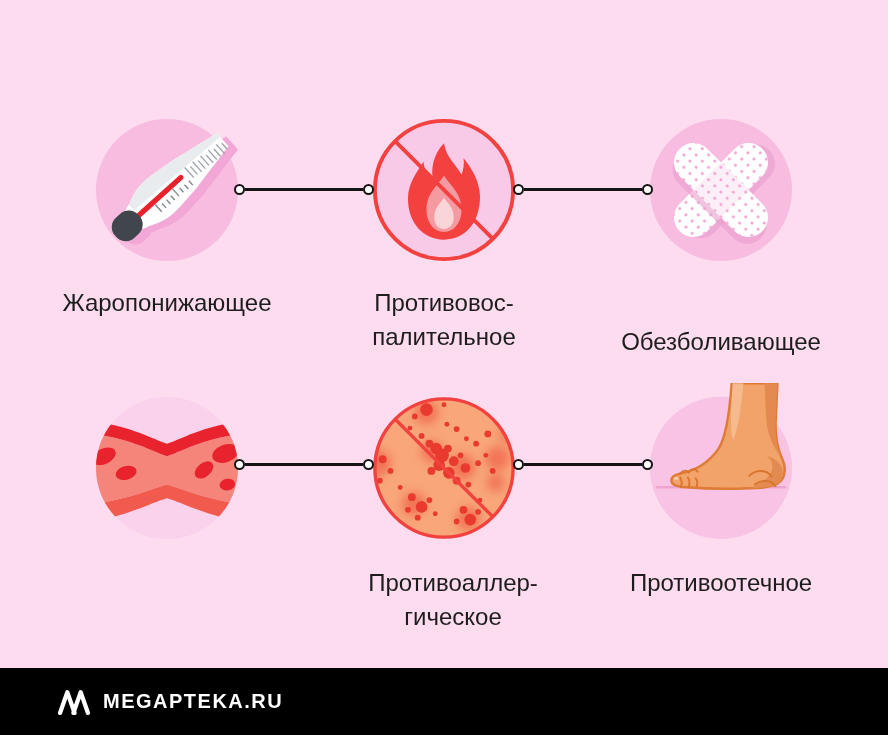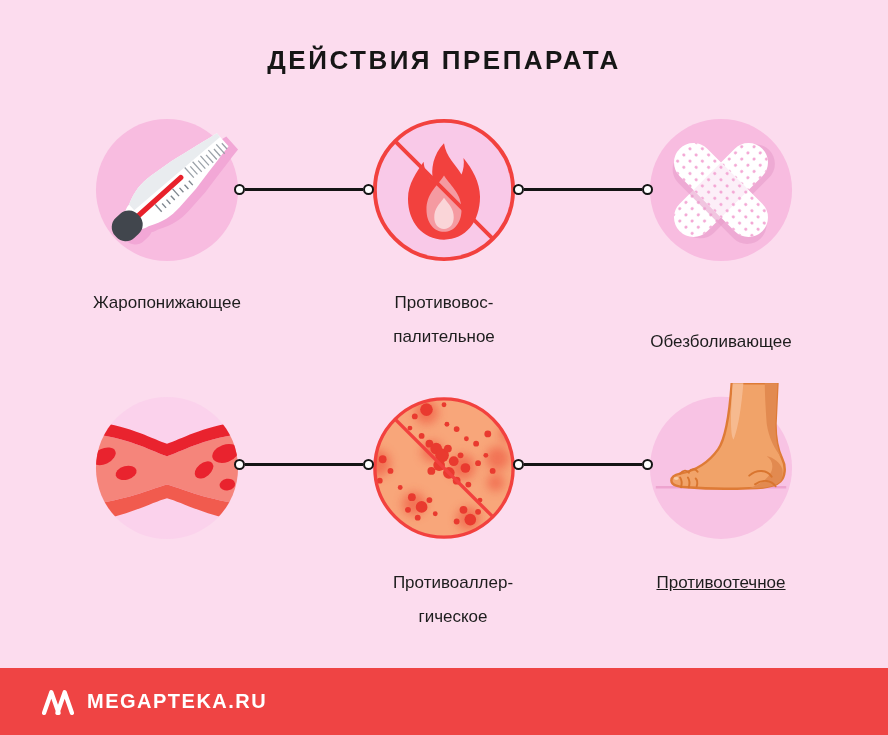--- a/index.html
+++ b/index.html
@@ -10,41 +10,40 @@
   }
   .title{
     position:absolute;top:45px;left:0;width:888px;text-align:center;
     font-size:26px;font-weight:bold;letter-spacing:2.5px;color:#161616;margin:0;
   }
   .icon-wrap{position:absolute;width:146px;height:146px;}
   .icon-wrap svg{display:block;}
   .foot-wrap{position:absolute;width:146px;height:158px;}
   .action-label{
     position:absolute;width:320px;text-align:center;
-    font-size:17px;line-height:34px;color:#1D1D1D;white-space:pre-line;
+    font-size:24px;line-height:34px;color:#1D1D1D;white-space:pre-line;
   }
   .connector{position:absolute;display:flex;align-items:center;height:11px;}
   .connector .dot{
     flex:none;width:11px;height:11px;box-sizing:border-box;
     border:2.5px solid #141414;border-radius:50%;background:#fff;
   }
   .connector .line{flex:1;height:2.5px;background:#141414;}
   .footer{
     position:absolute;left:0;top:668px;width:888px;height:67px;
-    background:#ef4444;display:flex;align-items:center;padding-left:41px;box-sizing:border-box;
+    background:#000000;display:flex;align-items:center;padding-left:57px;box-sizing:border-box;
   }
   .brand{color:#fff;font-size:20px;font-weight:bold;letter-spacing:1.5px;margin-left:12px;}
   .tagline{color:#fff;font-size:21px;font-weight:bold;margin-left:30px;}
 </style>
 </head>
 <body>
 
 <div class="canvas">
 
-  <h1 class="title">ДЕЙСТВИЯ ПРЕПАРАТА</h1>
 
   <div class="icon-wrap" style="left:94px;top:117px;">
     <svg width="146" height="146" viewBox="0 0 150 150">
       <circle cx="75" cy="75" r="73" fill="#F8BCE0"></circle>
       <g transform="rotate(-42 75 75)">
         <g transform="translate(5,9)" fill="#F2A7D6">
           <path d="M22 75 C22 67 28 61 36 60 C50 53 60 52 72 53 L98 56 C120 60 140 64 152 66 L152 84 C140 86 120 90 98 94 L72 97 C60 98 50 97 36 90 C28 89 22 83 22 75 Z"></path>
           <rect x="4" y="61" width="32" height="28" rx="13"></rect>
         </g>
         <path d="M22 75 C22 67 28 61 36 60 C50 53 60 52 72 53 L98 56 C120 60 140 64 152 66 L152 84 C140 86 120 90 98 94 L72 97 C60 98 50 97 36 90 C28 89 22 83 22 75 Z" fill="#FFFFFF"></path>
@@ -245,21 +244,21 @@
     <span class="line"></span>
     <span class="dot"></span>
   </div>
 
   <div class="action-label" style="left:7px;top:286px;">Жаропонижающее</div>
   <div class="action-label" style="left:284px;top:286px;">Противовос-
 палительное</div>
   <div class="action-label" style="left:561px;top:286px;margin-top:39px;">Обезболивающее</div>
   <div class="action-label" style="left:293px;top:566px;">Противоаллер-
 гическое</div>
-  <div class="action-label" style="left:561px;top:566px;text-decoration:underline;">Противоотечное</div>
+  <div class="action-label" style="left:561px;top:566px;">Противоотечное</div>
 
   <div class="footer">
     <svg width="34" height="30" viewBox="0 0 56 46">
       <g fill="none" stroke="#FFFFFF" stroke-width="7" stroke-linecap="round" stroke-linejoin="round">
         <polyline points="5,41 17,7 29,41"></polyline>
         <polyline points="27,41 39,7 51,41"></polyline>
       </g>
     </svg>
     <span class="brand">MEGAPTEKA.RU</span>
   </div>

